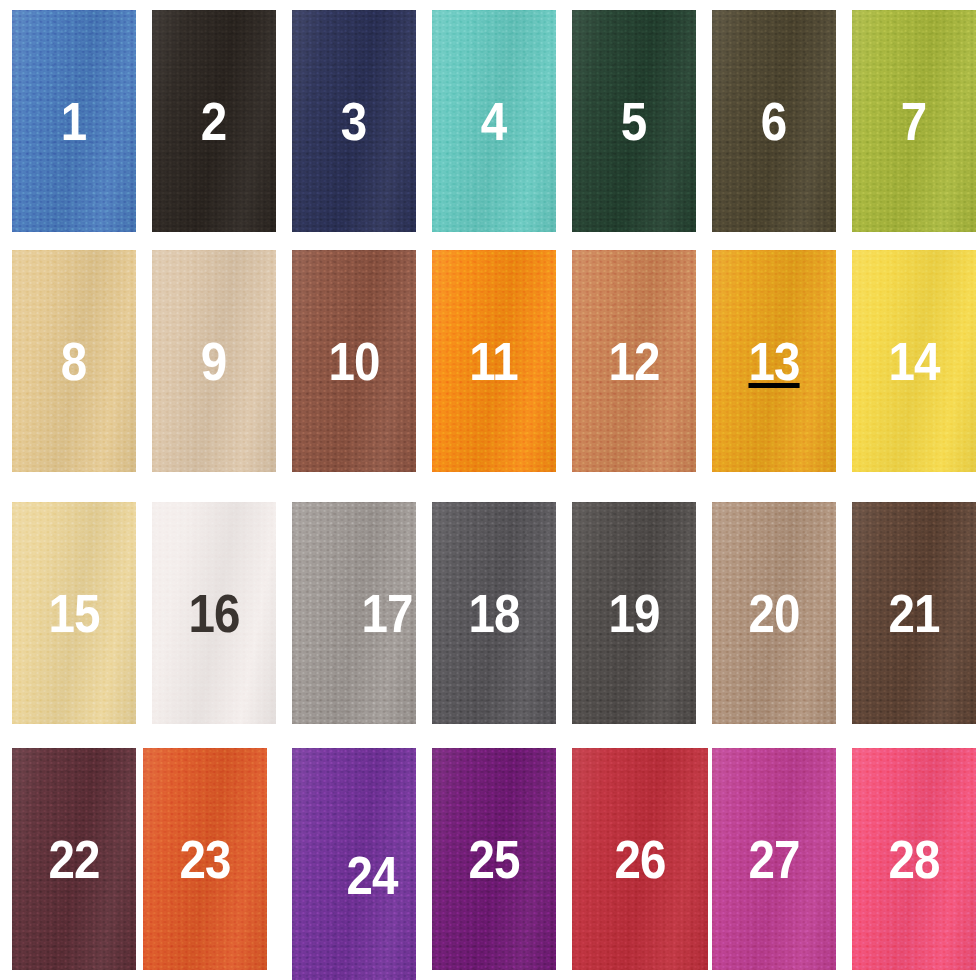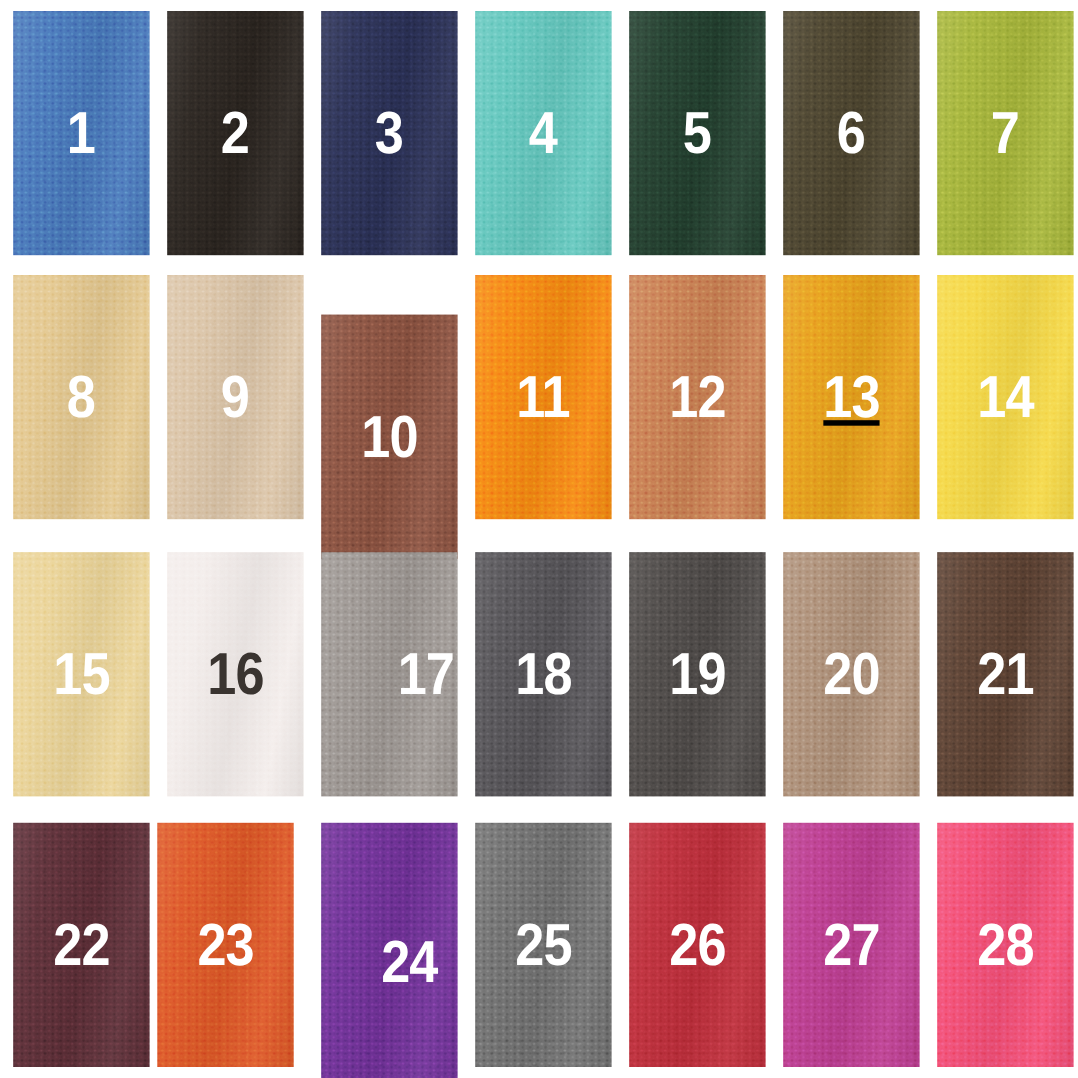--- a/index.html
+++ b/index.html
@@ -138,21 +138,21 @@
       <div class="grain2"></div>
       <div class="sheen"></div>
       <span class="num" style="color: rgb(255, 255, 255);">8</span>
     </div>
     <div class="swatch" style="left: 152px; top: 250px; width: 124px; height: 222px; background: rgb(221, 199, 171);">
       <div class="grain"></div>
       <div class="grain2"></div>
       <div class="sheen"></div>
       <span class="num" style="color: rgb(255, 255, 255);">9</span>
     </div>
-    <div class="swatch" style="left: 292px; top: 250px; width: 124px; height: 222px; background: rgb(141, 84, 66); margin-top: 36px;">
+    <div class="swatch" style="left: 292px; top: 250px; width: 124px; height: 222px; background: rgb(141, 84, 66);">
       <div class="grain"></div>
       <div class="grain2"></div>
       <div class="sheen"></div>
       <span class="num" style="color: rgb(255, 255, 255);">10</span>
     </div>
     <div class="swatch" style="left: 432px; top: 250px; width: 124px; height: 222px; background: rgb(247, 140, 18);">
       <div class="grain"></div>
       <div class="grain2"></div>
       <div class="sheen"></div>
       <span class="num" style="color: rgb(255, 255, 255);">11</span>
@@ -228,27 +228,27 @@
       <div class="grain2"></div>
       <div class="sheen"></div>
       <span class="num" style="color: rgb(255, 255, 255);">23</span>
     </div>
     <div class="swatch" style="left: 292px; top: 748px; width: 124px; height: 254px; background: rgb(114, 50, 154); padding-left: 36px;">
       <div class="grain"></div>
       <div class="grain2"></div>
       <div class="sheen"></div>
       <span class="num" style="color: rgb(255, 255, 255);">24</span>
     </div>
-    <div class="swatch" style="left: 432px; top: 748px; width: 124px; height: 222px; background: #737373;">
+    <div class="swatch" style="left: 432px; top: 748px; width: 124px; height: 222px; background: #701a75;">
       <div class="grain"></div>
       <div class="grain2"></div>
       <div class="sheen"></div>
       <span class="num" style="color: rgb(255, 255, 255);">25</span>
     </div>
-    <div class="swatch" style="left: 572px; top: 748px; width: 124px; height: 222px; background: rgb(191, 47, 60);">
+    <div class="swatch" style="left: 572px; top: 748px; width: 136px; height: 222px; background: rgb(191, 47, 60);">
       <div class="grain"></div>
       <div class="grain2"></div>
       <div class="sheen"></div>
       <span class="num" style="color: rgb(255, 255, 255);">26</span>
     </div>
     <div class="swatch" style="left: 712px; top: 748px; width: 124px; height: 222px; background: rgb(190, 63, 147);">
       <div class="grain"></div>
       <div class="grain2"></div>
       <div class="sheen"></div>
       <span class="num" style="color: rgb(255, 255, 255);">27</span>

